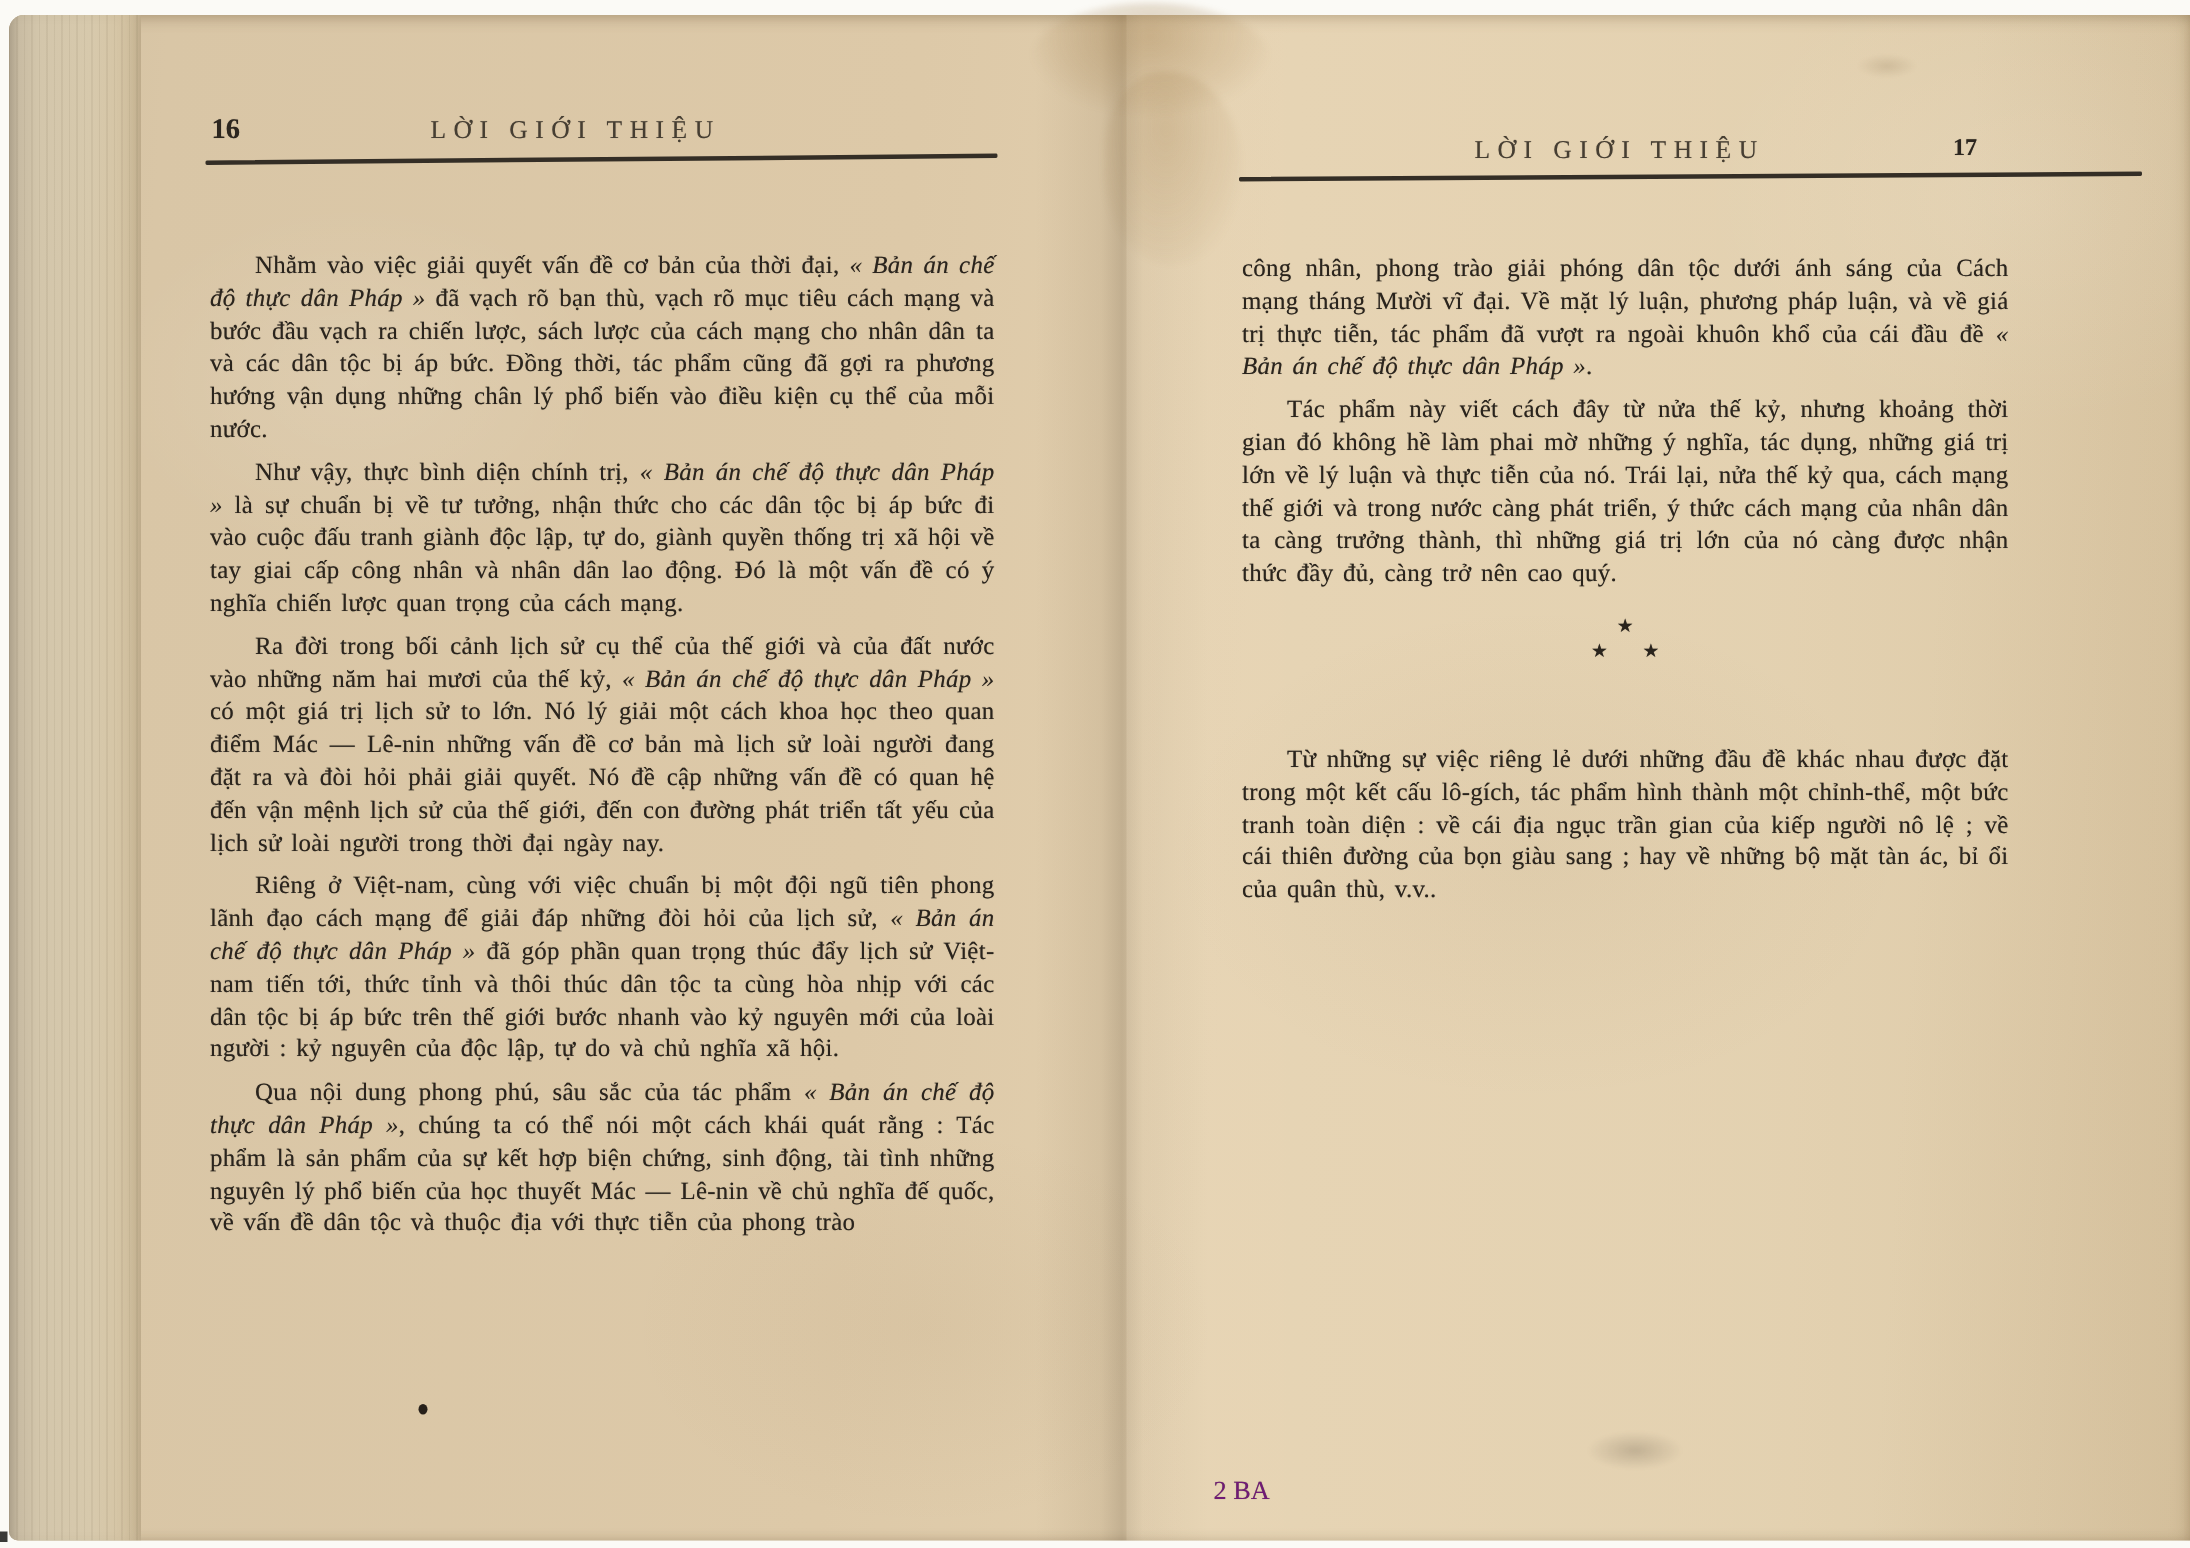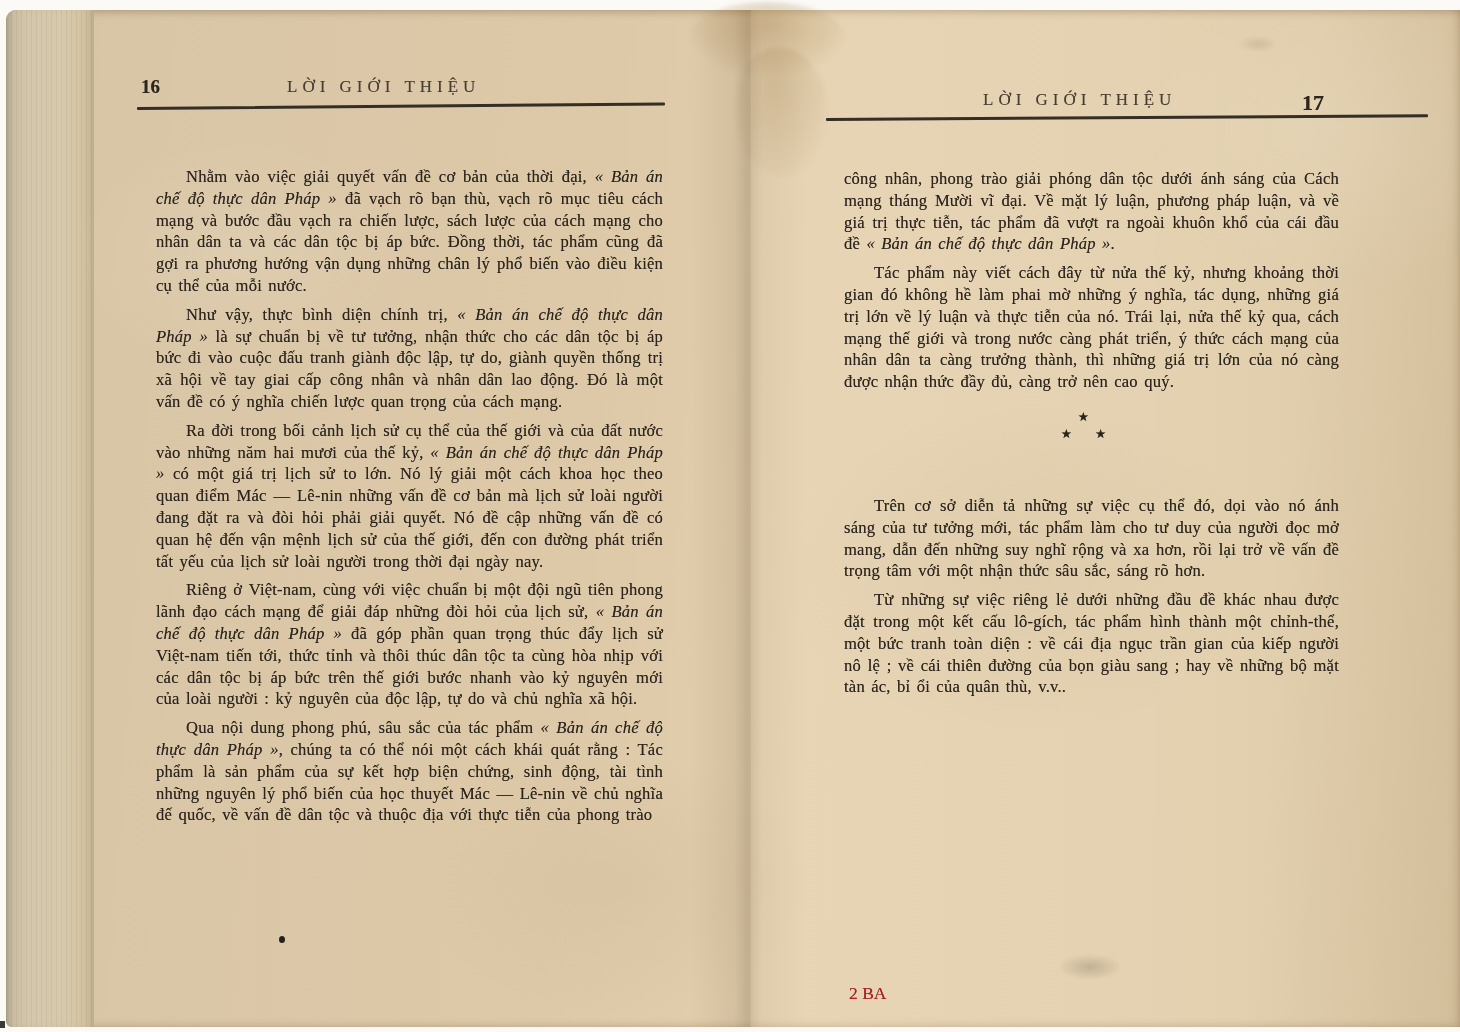--- a/index.html
+++ b/index.html
@@ -64,29 +64,29 @@
   .pageno{position:absolute;font-size:19px;font-weight:700;color:#2c261f;
     text-shadow:0 0 .5px rgba(44,38,31,.55);}
   .running-title{position:absolute;font-size:17px;letter-spacing:5px;color:#463e32;
     text-shadow:0 0 .5px rgba(70,62,50,.45);white-space:nowrap;}
   .rule{position:absolute;background:#342e26;transform-origin:left center;border-radius:1px;}
   .col{
     position:absolute;text-align:justify;color:#2a241d;
     font-size:16.6px;line-height:21.8px;word-spacing:2px;letter-spacing:.2px;
     text-shadow:0 0 .5px rgba(42,36,29,.55);
   }
-  .col p{margin:0 0 7px 16px;text-indent:30px;}
+  .col p{margin:0 0 7px 0;text-indent:30px;}
   .col p.noindent{text-indent:0;}
   .col i{font-style:italic;}
   .stars{
     text-align:center;font-size:12.5px;color:#2a241d;
     margin:16px 0 52px 0;line-height:17px;text-indent:0;
   }
   .stars .row2{letter-spacing:9px;padding-left:9px;}
-  .printers-mark{position:absolute;left:849px;top:983px;font-size:17.5px;color:#b91c1c;
+  .printers-mark{position:absolute;left:809px;top:983px;font-size:17.5px;color:#701a75;
     text-shadow:0 0 .5px rgba(43,37,30,.55);}
 </style>
 </head>
 <body>
 
 <div class="scan">
   <div class="book">
     <div class="fore-edge"></div>
     <div class="gutter"></div>
     <div class="right-tint"></div>
@@ -108,31 +108,30 @@
       <p><span>Nhằm vào việc giải quyết vấn đề cơ bản của thời đại, </span><i>« Bản án chế độ thực dân Pháp »</i><span> đã vạch rõ bạn thù, vạch rõ mục tiêu cách mạng và bước đầu vạch ra chiến lược, sách lược của cách mạng cho nhân dân ta và các dân tộc bị áp bức. Đồng thời, tác phẩm cũng đã gợi ra phương hướng vận dụng những chân lý phổ biến vào điều kiện cụ thể của mỗi nước.</span></p>
       <p><span>Như vậy, thực bình diện chính trị, </span><i>« Bản án chế độ thực dân Pháp »</i><span> là sự chuẩn bị về tư tưởng, nhận thức cho các dân tộc bị áp bức đi vào cuộc đấu tranh giành độc lập, tự do, giành quyền thống trị xã hội về tay giai cấp công nhân và nhân dân lao động. Đó là một vấn đề có ý nghĩa chiến lược quan trọng của cách mạng.</span></p>
       <p><span>Ra đời trong bối cảnh lịch sử cụ thể của thế giới và của đất nước vào những năm hai mươi của thế kỷ, </span><i>« Bản án chế độ thực dân Pháp »</i><span> có một giá trị lịch sử to lớn. Nó lý giải một cách khoa học theo quan điểm Mác — Lê-nin những vấn đề cơ bản mà lịch sử loài người đang đặt ra và đòi hỏi phải giải quyết. Nó đề cập những vấn đề có quan hệ đến vận mệnh lịch sử của thế giới, đến con đường phát triển tất yếu của lịch sử loài người trong thời đại ngày nay.</span></p>
       <p><span>Riêng ở Việt-nam, cùng với việc chuẩn bị một đội ngũ tiên phong lãnh đạo cách mạng để giải đáp những đòi hỏi của lịch sử, </span><i>« Bản án chế độ thực dân Pháp »</i><span> đã góp phần quan trọng thúc đẩy lịch sử Việt-nam tiến tới, thức tỉnh và thôi thúc dân tộc ta cùng hòa nhịp với các dân tộc bị áp bức trên thế giới bước nhanh vào kỷ nguyên mới của loài người : kỷ nguyên của độc lập, tự do và chủ nghĩa xã hội.</span></p>
       <p><span>Qua nội dung phong phú, sâu sắc của tác phẩm </span><i>« Bản án chế độ thực dân Pháp »</i><span>, chúng ta có thể nói một cách khái quát rằng : Tác phẩm là sản phẩm của sự kết hợp biện chứng, sinh động, tài tình những nguyên lý phổ biến của học thuyết Mác — Lê-nin về chủ nghĩa đế quốc, về vấn đề dân tộc và thuộc địa với thực tiễn của phong trào</span></p>
     </div>
   </div>
 
   <div>
     <div class="running-title" style="left:983px;top:90px;">LỜI GIỚI THIỆU</div>
-    <div class="pageno" style="left:1302px;top:90px;font-size:22px;">17</div>
+    <div class="pageno" style="left:1302px;top:90px;font-size:16px;">17</div>
     <div class="rule" style="left:826px;top:118px;width:602px;height:2.5px;transform:rotate(-0.35deg);"></div>
 
     <div class="col" style="left:828px;top:168px;width:511px;">
       <p class="noindent"><span>công nhân, phong trào giải phóng dân tộc dưới ánh sáng của Cách mạng tháng Mười vĩ đại. Về mặt lý luận, phương pháp luận, và về giá trị thực tiễn, tác phẩm đã vượt ra ngoài khuôn khổ của cái đầu đề </span><i>« Bản án chế độ thực dân Pháp »</i><span>.</span></p>
       <p><span>Tác phẩm này viết cách đây từ nửa thế kỷ, nhưng khoảng thời gian đó không hề làm phai mờ những ý nghĩa, tác dụng, những giá trị lớn về lý luận và thực tiễn của nó. Trái lại, nửa thế kỷ qua, cách mạng thế giới và trong nước càng phát triển, ý thức cách mạng của nhân dân ta càng trưởng thành, thì những giá trị lớn của nó càng được nhận thức đầy đủ, càng trở nên cao quý.</span></p>
 
       <div class="stars">
         <div>★</div>
         <div class="row2">★ ★</div>
       </div>
 
-      <p><span>Trên cơ sở diễn tả những sự việc cụ thể đó, dọi vào nó ánh sáng của tư tưởng mới, tác phẩm làm cho tư duy của người đọc mở mang, dẫn đến những suy nghĩ rộng và xa hơn, rồi lại trở về vấn đề trọng tâm với một nhận thức sâu sắc, sáng rõ hơn.</span></p>
       <p><span>Từ những sự việc riêng lẻ dưới những đầu đề khác nhau được đặt trong một kết cấu lô-gích, tác phẩm hình thành một chỉnh-thể, một bức tranh toàn diện : về cái địa ngục trần gian của kiếp người nô lệ ; về cái thiên đường của bọn giàu sang ; hay về những bộ mặt tàn ác, bỉ ổi của quân thù, v.v..</span></p>
     </div>
 
     <div class="printers-mark">2 BA</div>
   </div>
 </div>
 
 </body></html>

